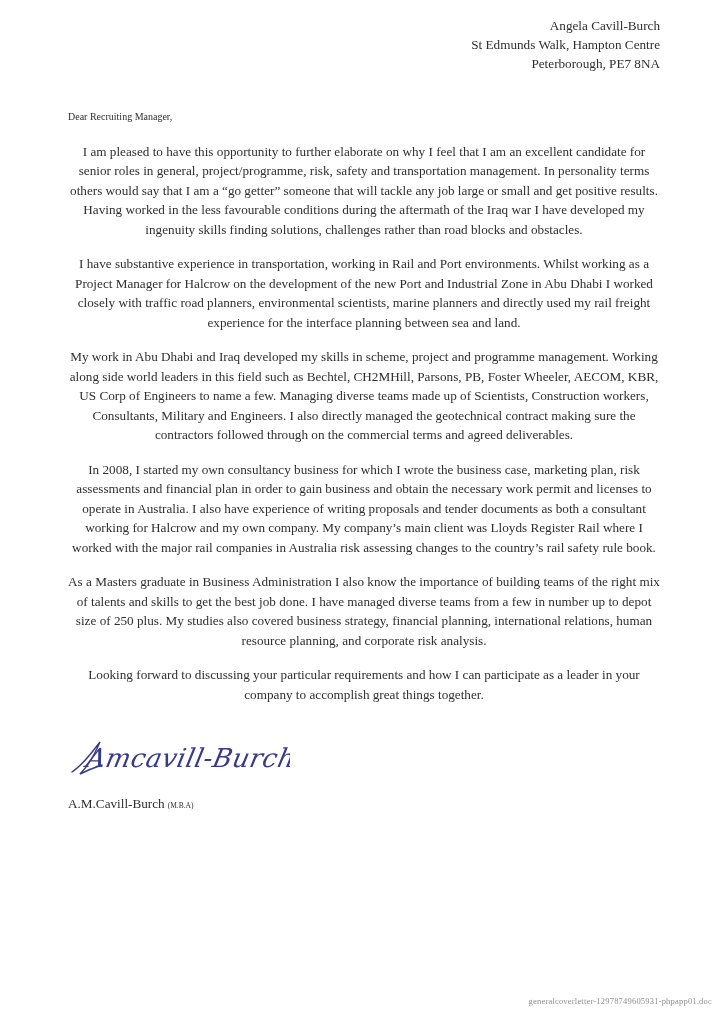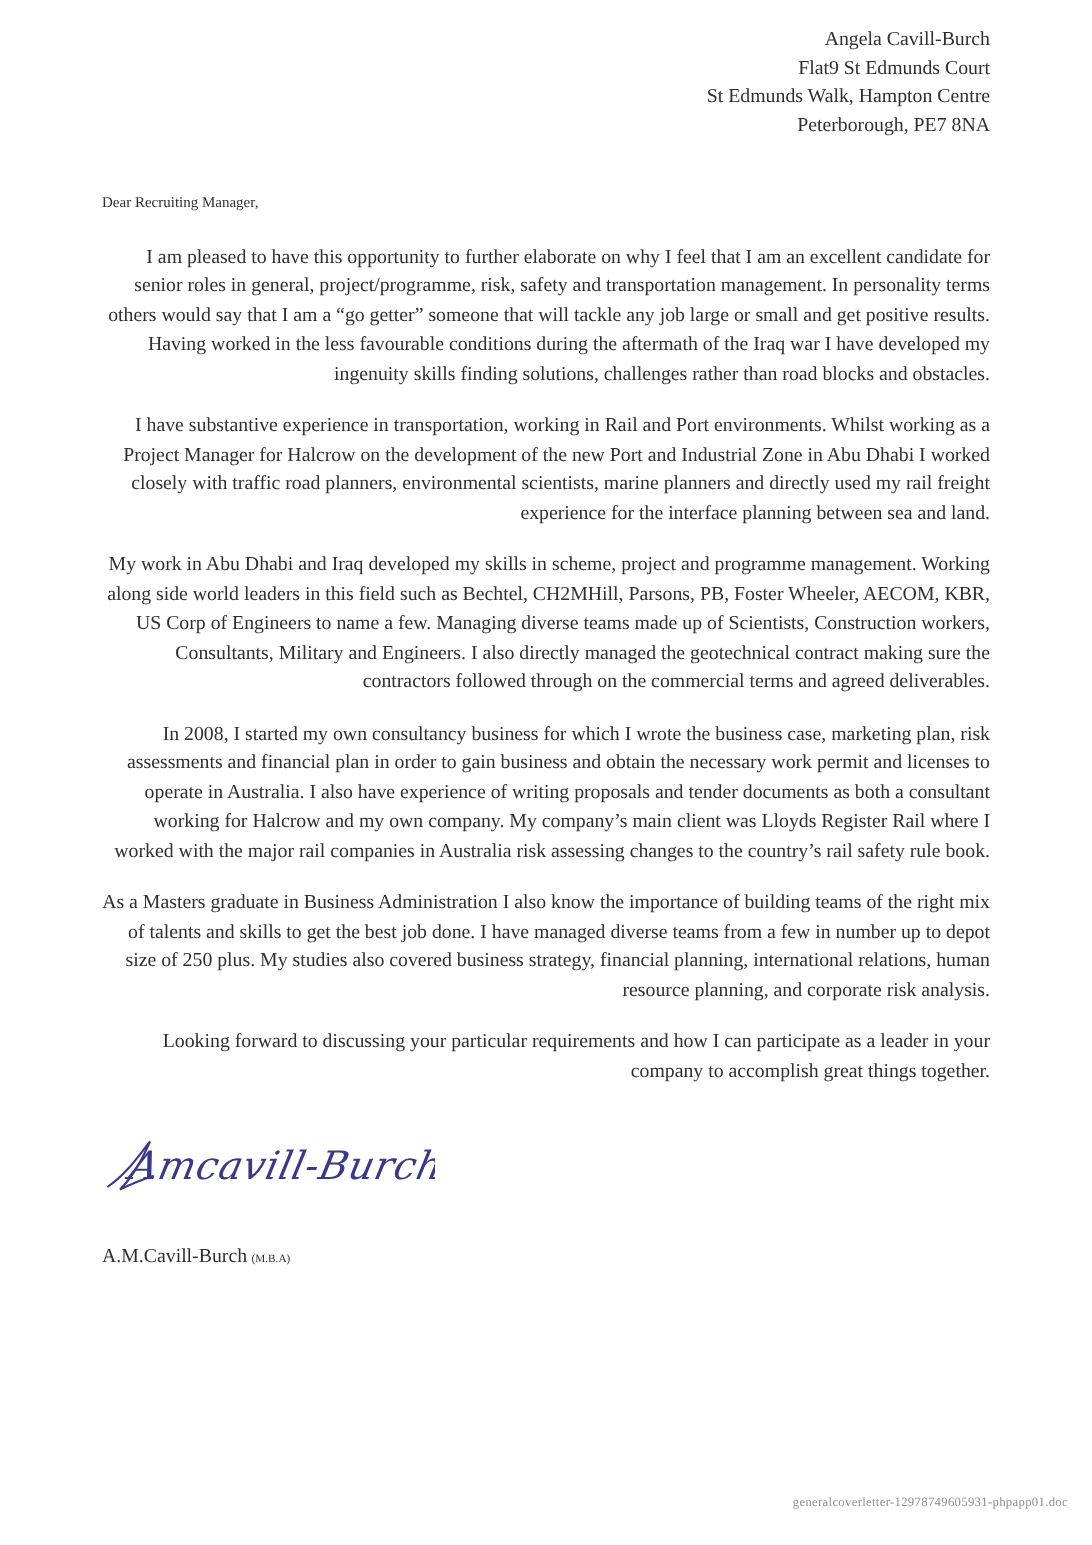--- a/index.html
+++ b/index.html
@@ -29,38 +29,38 @@
   }
   .salutation {
     margin: 34px 0 0 0;
     font-size: 10px;
     line-height: 19.5px;
   }
   .body-para {
     margin: 15px 0 0 0;
     font-size: 13.2px;
     line-height: 19.5px;
-    text-align: right;
+    text-align: center;
   }
   .signature-block {
     margin-top: 30px;
     margin-left: 2px;
     height: 48px;
   }
   .signature-block svg {
     display: block;
   }
   .sig-text {
     font-family: "DejaVu Serif", serif;
     font-style: italic;
     font-size: 26px;
     letter-spacing: 0.5px;
   }
   .printed-name-row {
-    margin-top: 28px;
+    margin-top: 14px;
     font-size: 13.2px;
   }
   .credentials {
     font-size: 7.5px;
     margin-left: 3px;
   }
   .doc-footer {
     position: absolute;
     right: 16px;
     bottom: 24px;
@@ -69,21 +69,20 @@
     letter-spacing: 0.2px;
   }
 </style>
 </head>
 <body>
 
 <div class="page">
 
   <div class="address">
     <div class="address-line">Angela Cavill-Burch</div>
-    <div class="address-line">Flat9 St Edmunds Court</div>
     <div class="address-line">St Edmunds Walk, Hampton Centre</div>
     <div class="address-line">Peterborough, PE7 8NA</div>
   </div>
 
   <p class="salutation">Dear Recruiting Manager,</p>
 
   <p class="body-para">I am pleased to have this opportunity to further elaborate on why I feel that I am an excellent candidate for senior roles in general, project/programme, risk, safety and transportation management. In personality terms others would say that I am a “go getter” someone that will tackle any job large or small and get positive results. Having worked in the less favourable conditions during the aftermath of the Iraq war I have developed my ingenuity skills finding solutions, challenges rather than road blocks and obstacles.</p>
   <p class="body-para">I have substantive experience in transportation, working in Rail and Port environments. Whilst working as a Project Manager for Halcrow on the development of the new Port and Industrial Zone in Abu Dhabi I worked closely with traffic road planners, environmental scientists, marine planners and directly used my rail freight experience for the interface planning between sea and land.</p>
   <p class="body-para">My work in Abu Dhabi and Iraq developed my skills in scheme, project and programme management. Working along side world leaders in this field such as Bechtel, CH2MHill, Parsons, PB, Foster Wheeler, AECOM, KBR, US Corp of Engineers to name a few. Managing diverse teams made up of Scientists, Construction workers, Consultants, Military and Engineers. I also directly managed the geotechnical contract making sure the contractors followed through on the commercial terms and agreed deliverables.</p>
   <p class="body-para">In 2008, I started my own consultancy business for which I wrote the business case, marketing plan, risk assessments and financial plan in order to gain business and obtain the necessary work permit and licenses to operate in Australia. I also have experience of writing proposals and tender documents as both a consultant working for Halcrow and my own company. My company’s main client was Lloyds Register Rail where I worked with the major rail companies in Australia risk assessing changes to the country’s rail safety rule book.</p>

